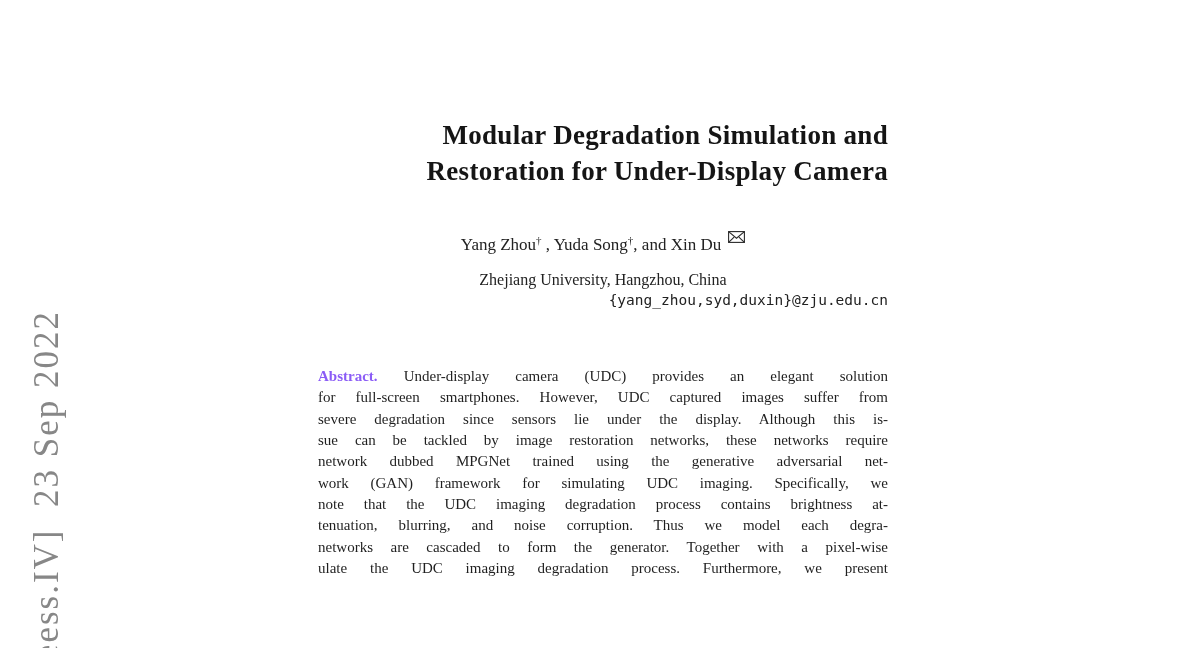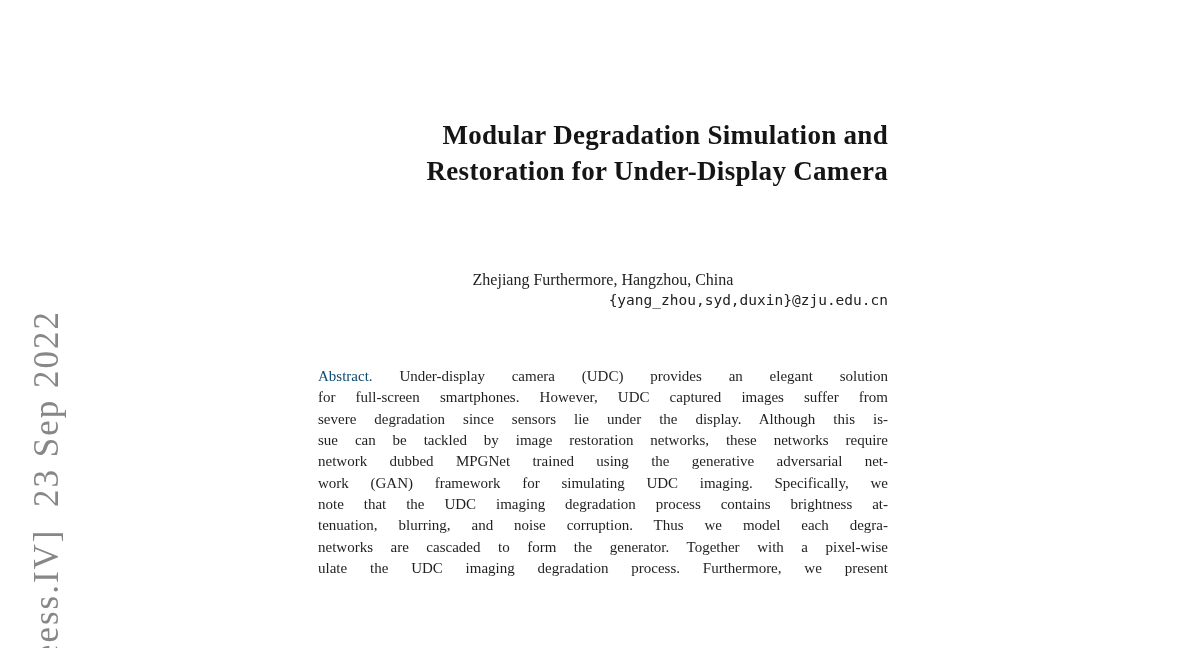--- a/index.html
+++ b/index.html
@@ -87,39 +87,47 @@
   }
   .abstract .line {
     text-align: justify;
     text-align-last: justify;
     height: 21.35px;
     overflow: visible;
     white-space: nowrap;
   }
   .abstract .line span { white-space: normal; }
   .abs-label {
-    font-weight: normal;
-    color: #0c4a6e;
+    font-weight: bold;
+    color: #8b5cf6;
     margin-top: 44px;
   }
 </style>
 </head>
 <body>
 
 <div class="page">
 
   <div class="watermark">eess.IV]  23 Sep 2022</div>
 
   <div class="col title">
     <div>Modular Degradation Simulation and</div>
     <div>Restoration for Under-Display Camera</div>
   </div>
 
+  <div class="col authors"><span>Yang Zhou</span><sup>†</sup><span> , </span><span>Yuda Song</span><sup>†</sup><span>, and </span><span>Xin Du</span><span class="env-icon"><svg width="17" height="12" viewBox="0 0 17 12">
+          <g fill="none" stroke="#2a2a2a" stroke-width="1.1">
+            <rect x="0.6" y="0.6" width="15.8" height="10.8"></rect>
+            <path d="M0.6,0.6 L8.5,7.2 L16.4,0.6"></path>
+            <path d="M0.6,11.4 L6.1,6.1"></path>
+            <path d="M16.4,11.4 L10.9,6.1"></path>
+          </g>
+        </svg></span></div>
 
-  <div class="col affiliation">Zhejiang Furthermore, Hangzhou, China</div>
+  <div class="col affiliation">Zhejiang University, Hangzhou, China</div>
 
   <div class="col email">{yang_zhou,syd,duxin}@zju.edu.cn</div>
 
   <div class="col abstract">
     <div class="line"><span class="abs-label">Abstract.</span> <span>Under-display camera (UDC) provides an elegant solution</span></div>
     <div class="line"><span>for full-screen smartphones. However, UDC captured images suffer from</span></div>
     <div class="line"><span>severe degradation since sensors lie under the display. Although this is-</span></div>
     <div class="line"><span>sue can be tackled by image restoration networks, these networks require</span></div>
     <div class="line"><span>network dubbed MPGNet trained using the generative adversarial net-</span></div>
     <div class="line"><span>work (GAN) framework for simulating UDC imaging. Specifically, we</span></div>

